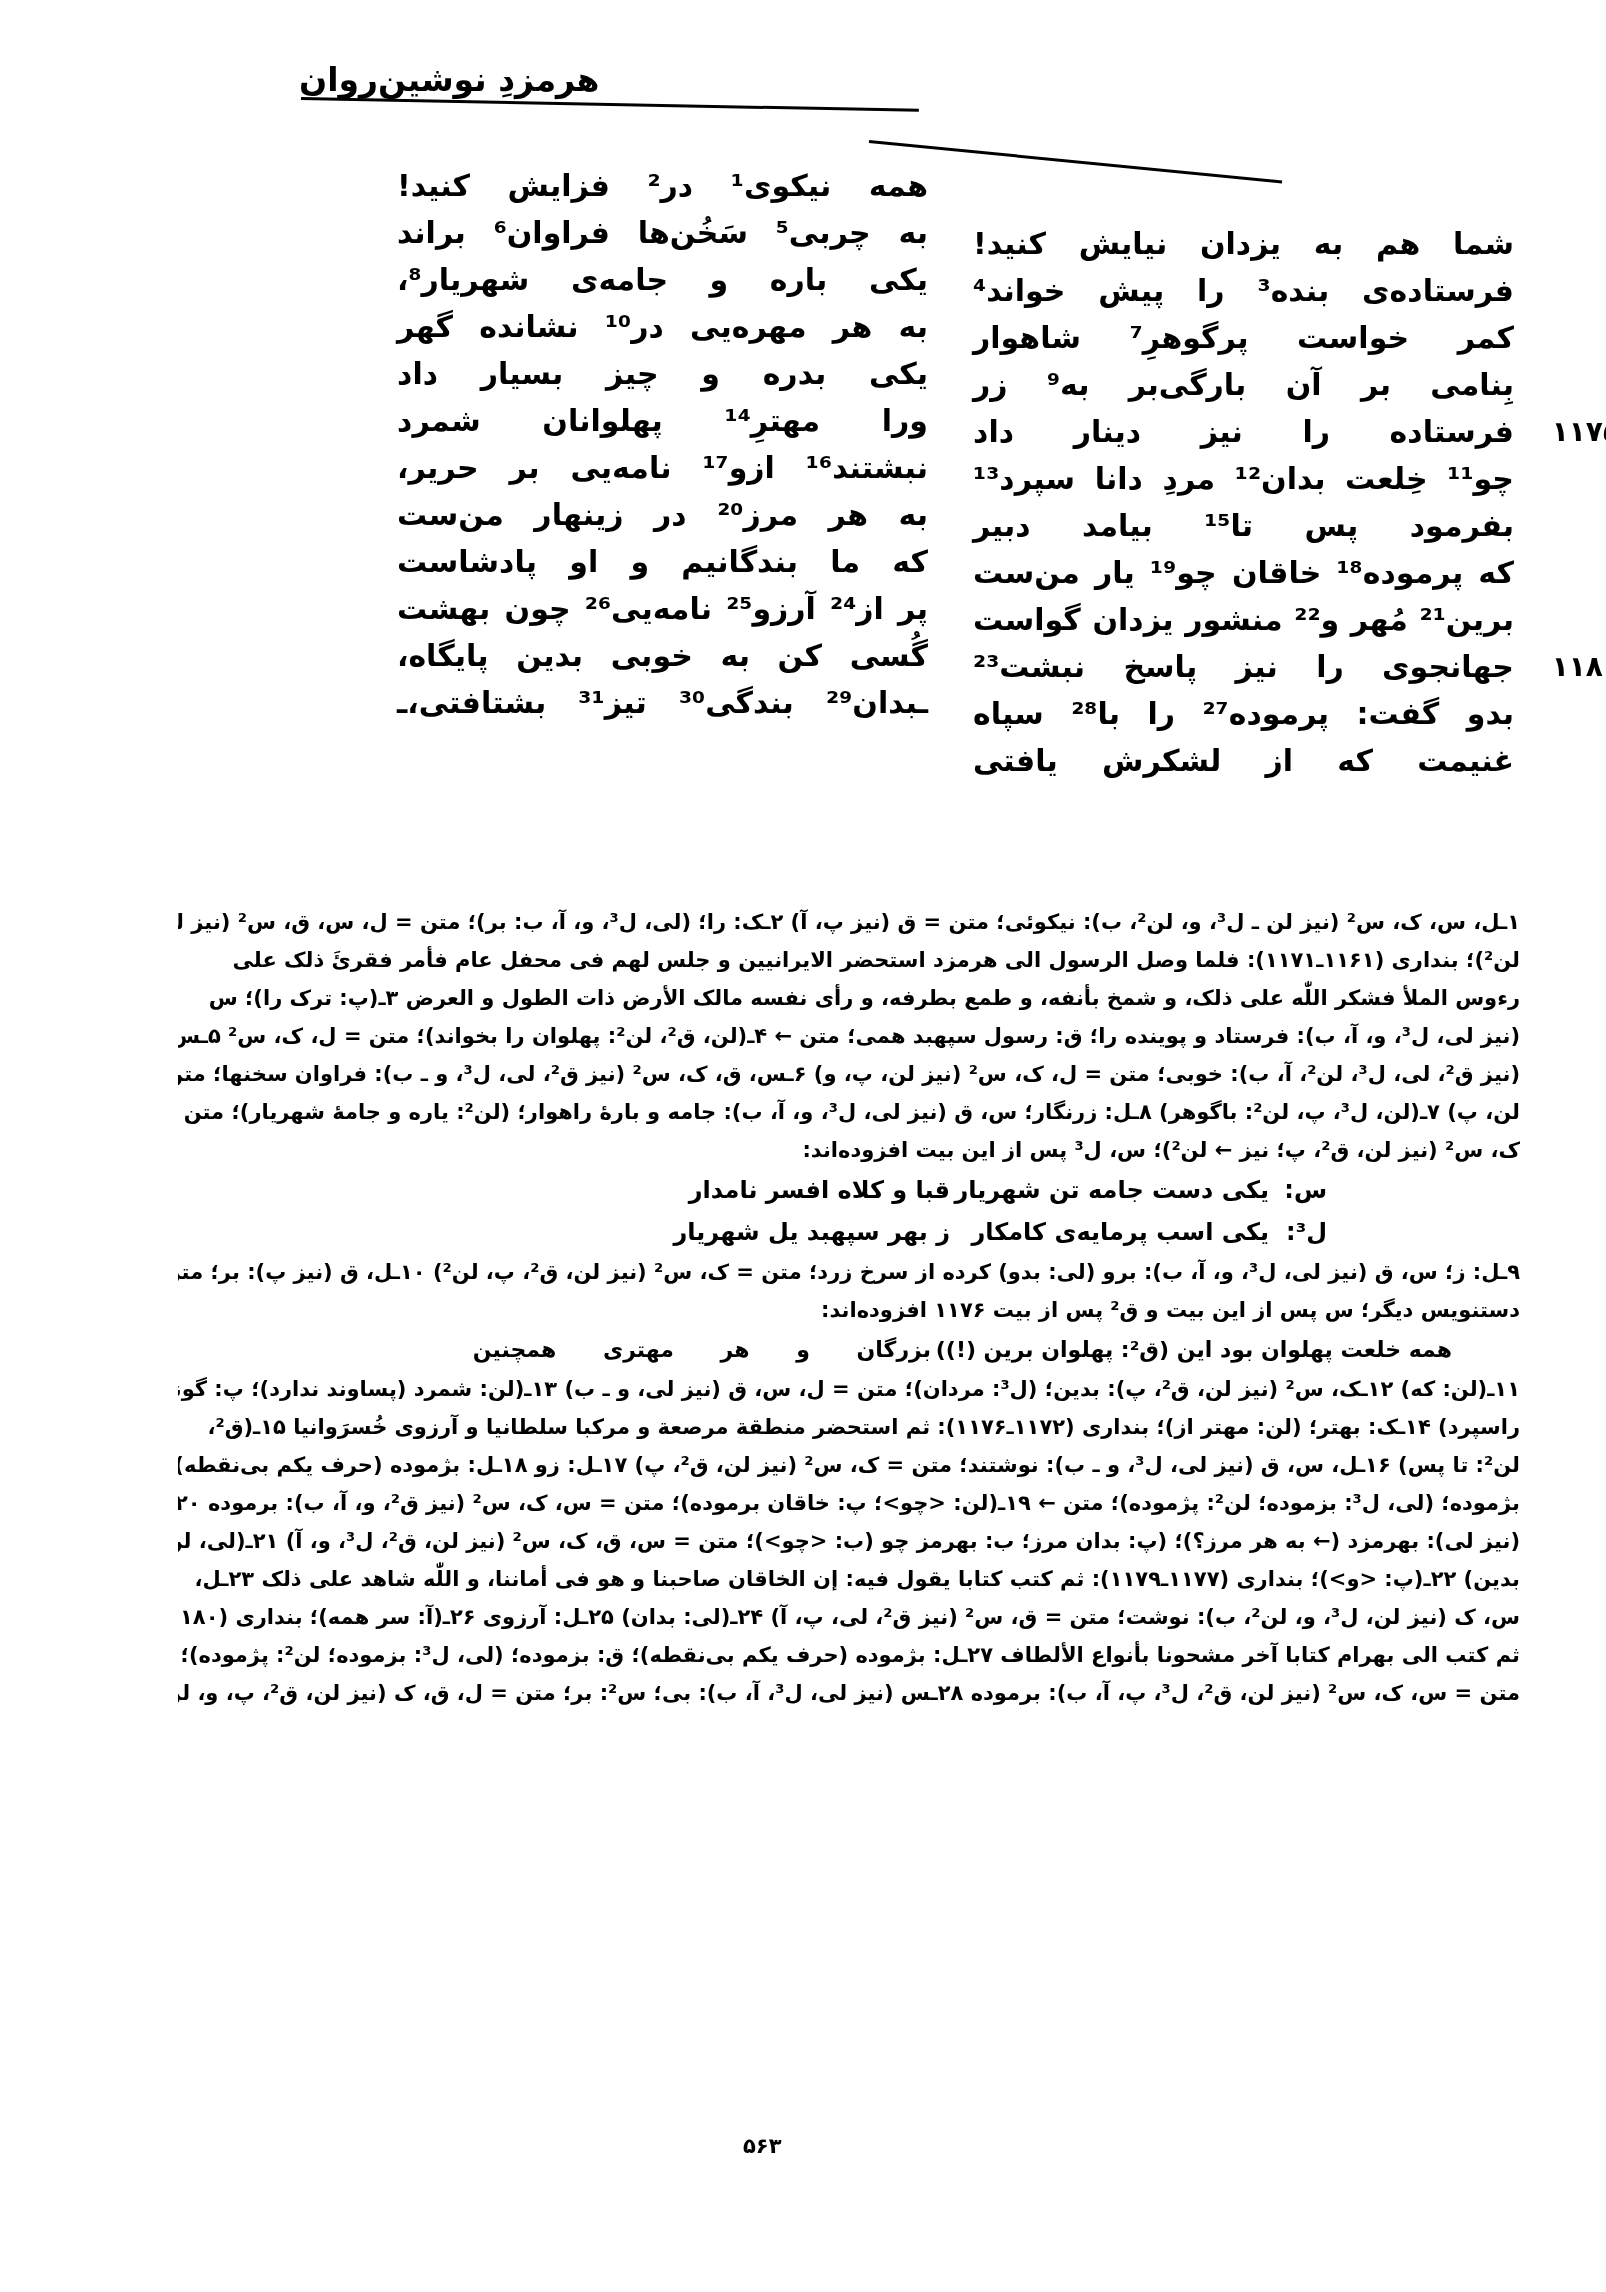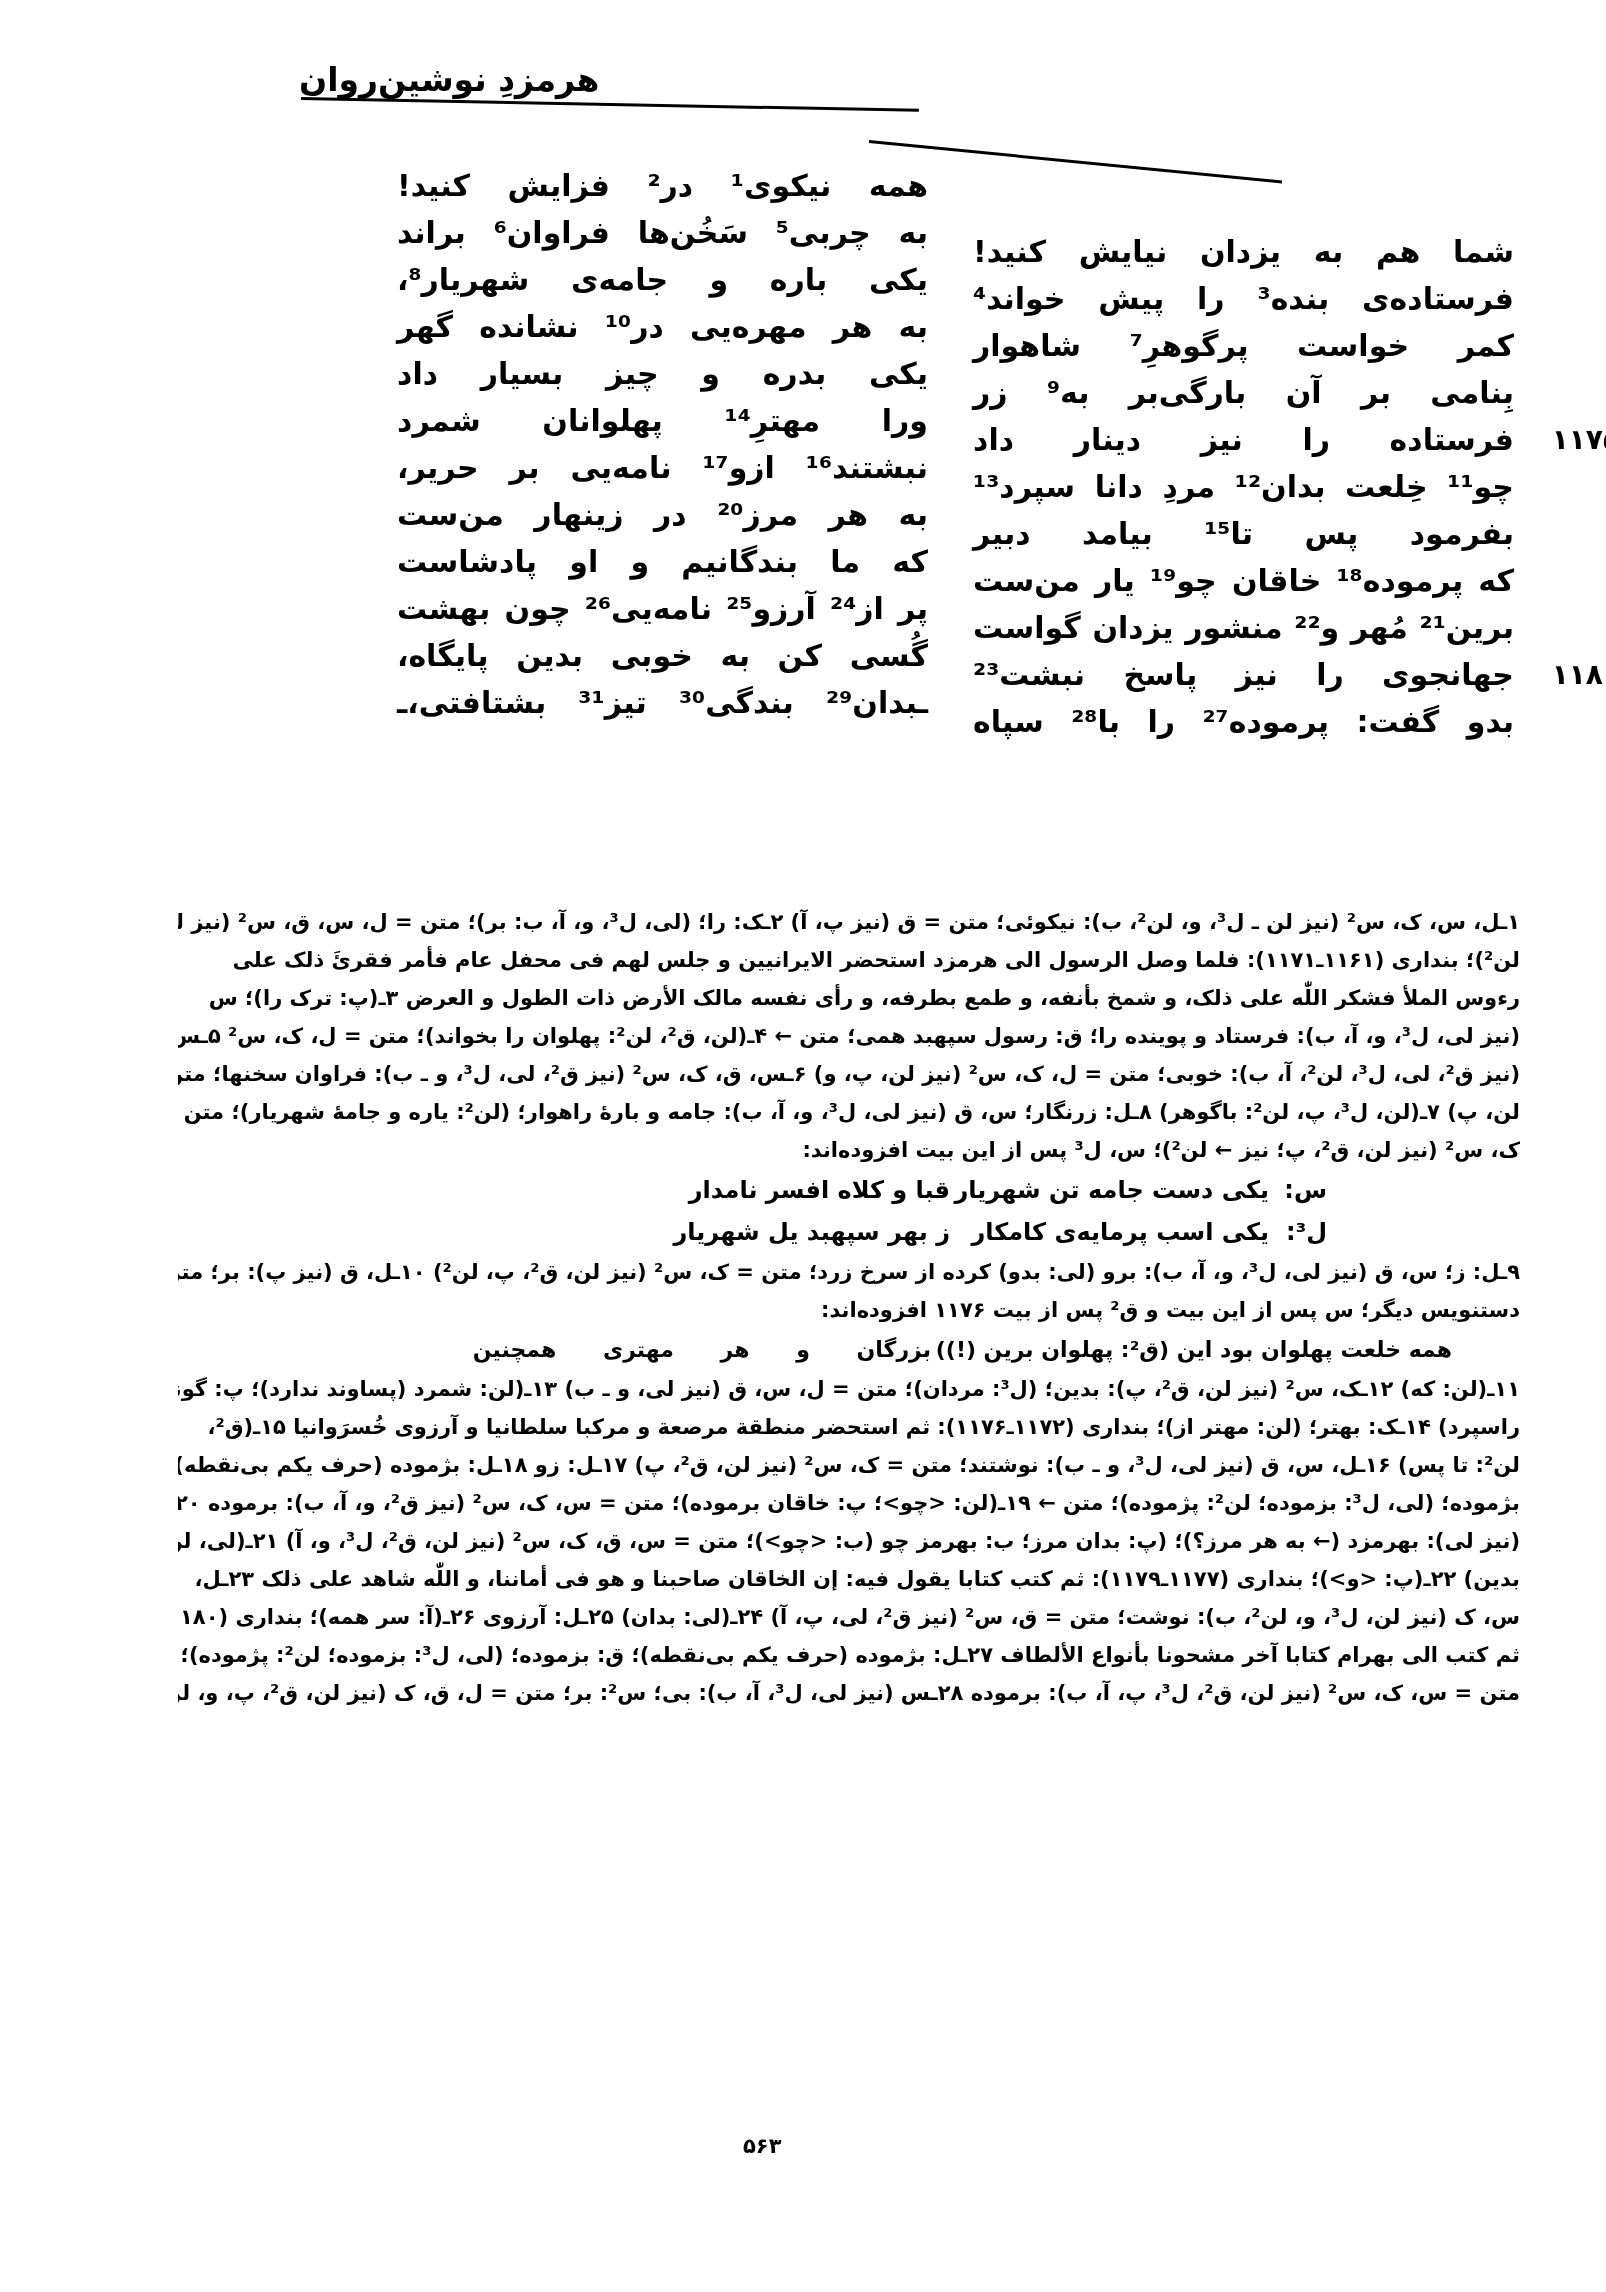--- a/index.html
+++ b/index.html
@@ -16,21 +16,21 @@
     background:#000; transform:rotate(1.1deg); transform-origin:left center;
   }
   .head-rule-right {
     position:absolute; left:869px; top:140px; width:415px; height:2.9px;
     background:#000; transform:rotate(5.6deg); transform-origin:left center;
   }
   .verse-col {
     position:absolute; direction:rtl; font-size:30px; font-weight:bold;
     line-height:47px;
   }
-  .verse-col.right { right:93px; top:228px; width:541px; }
+  .verse-col.right { right:93px; top:220px; width:541px; }
   .verse-col.left  { right:679px; top:162px; width:531px; }
   .hemistich { display:block; white-space:nowrap; text-align-last:justify; text-align:justify; position:relative; }
   .line-num {
     position:absolute; right:-106px; font-size:28px; font-weight:bold;
   }
   .footnotes {
     position:absolute; right:87px; top:903px; width:1342px;
     direction:rtl; font-size:21px; font-weight:bold; line-height:38px;
     text-align:justify;
   }
@@ -70,20 +70,21 @@
   </span>
   <span class="hemistich">چو¹¹ خِلعت بدان¹² مردِ دانا سپرد¹³</span>
   <span class="hemistich">بفرمود پس تا¹⁵ بیامد دبیر</span>
   <span class="hemistich">که پرموده¹⁸ خاقان چو¹⁹ یار من‌ست</span>
   <span class="hemistich">برین²¹ مُهر و²² منشور یزدان گواست</span>
   <span class="hemistich">
     <span class="line-num">۱۱۸۰</span>
     <span>جهانجوی را نیز پاسخ نبشت²³</span>
   </span>
   <span class="hemistich">بدو گفت: پرموده²⁷ را با²⁸ سپاه</span>
+  <span class="hemistich">غنیمت که از لشکرش یافتی</span>
 </div>
 
 <div class="verse-col left">
   <span class="hemistich">همه نیکوی¹ در² فزایش کنید!</span>
   <span class="hemistich">به چربی⁵ سَخُن‌ها فراوان⁶ براند</span>
   <span class="hemistich">یکی باره و جامه‌ی شهریار⁸،</span>
   <span class="hemistich">به هر مهره‌یی در¹⁰ نشانده گهر</span>
   <span class="hemistich">یکی بدره و چیز بسیار داد</span>
   <span class="hemistich">ورا مهترِ¹⁴ پهلوانان شمرد</span>
   <span class="hemistich">نبشتند¹⁶ ازو¹⁷ نامه‌یی بر حریر،</span>

